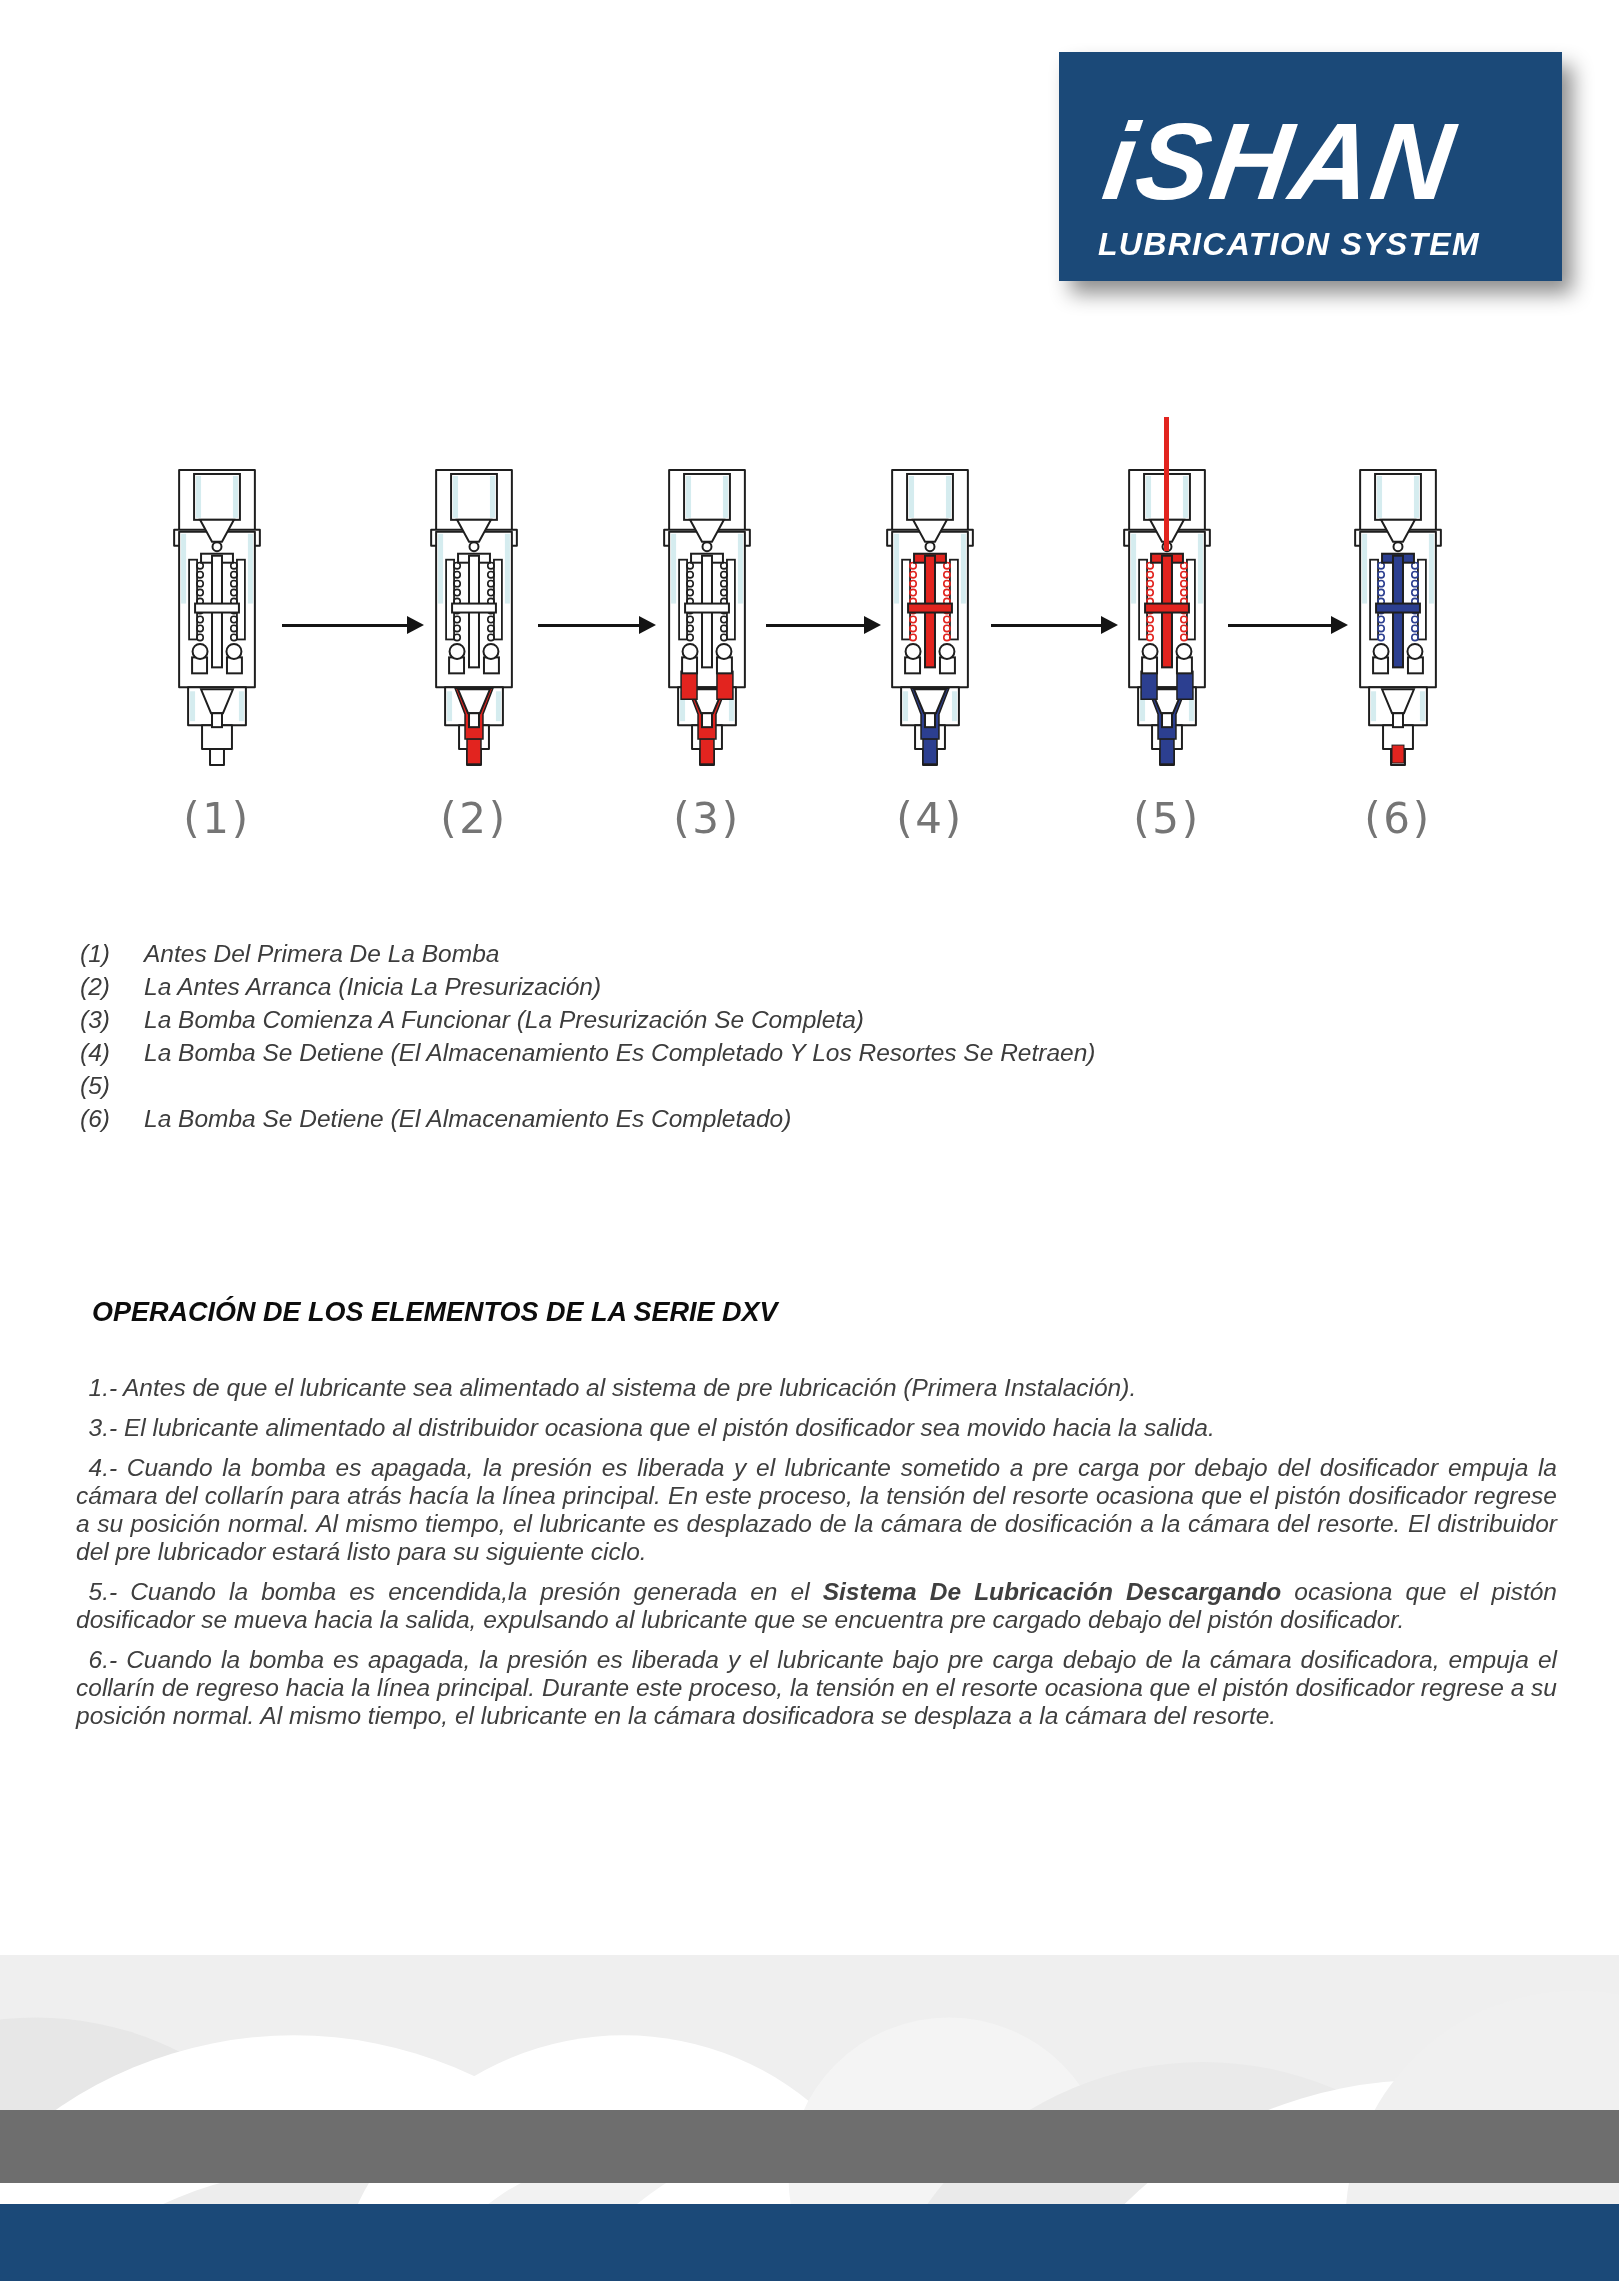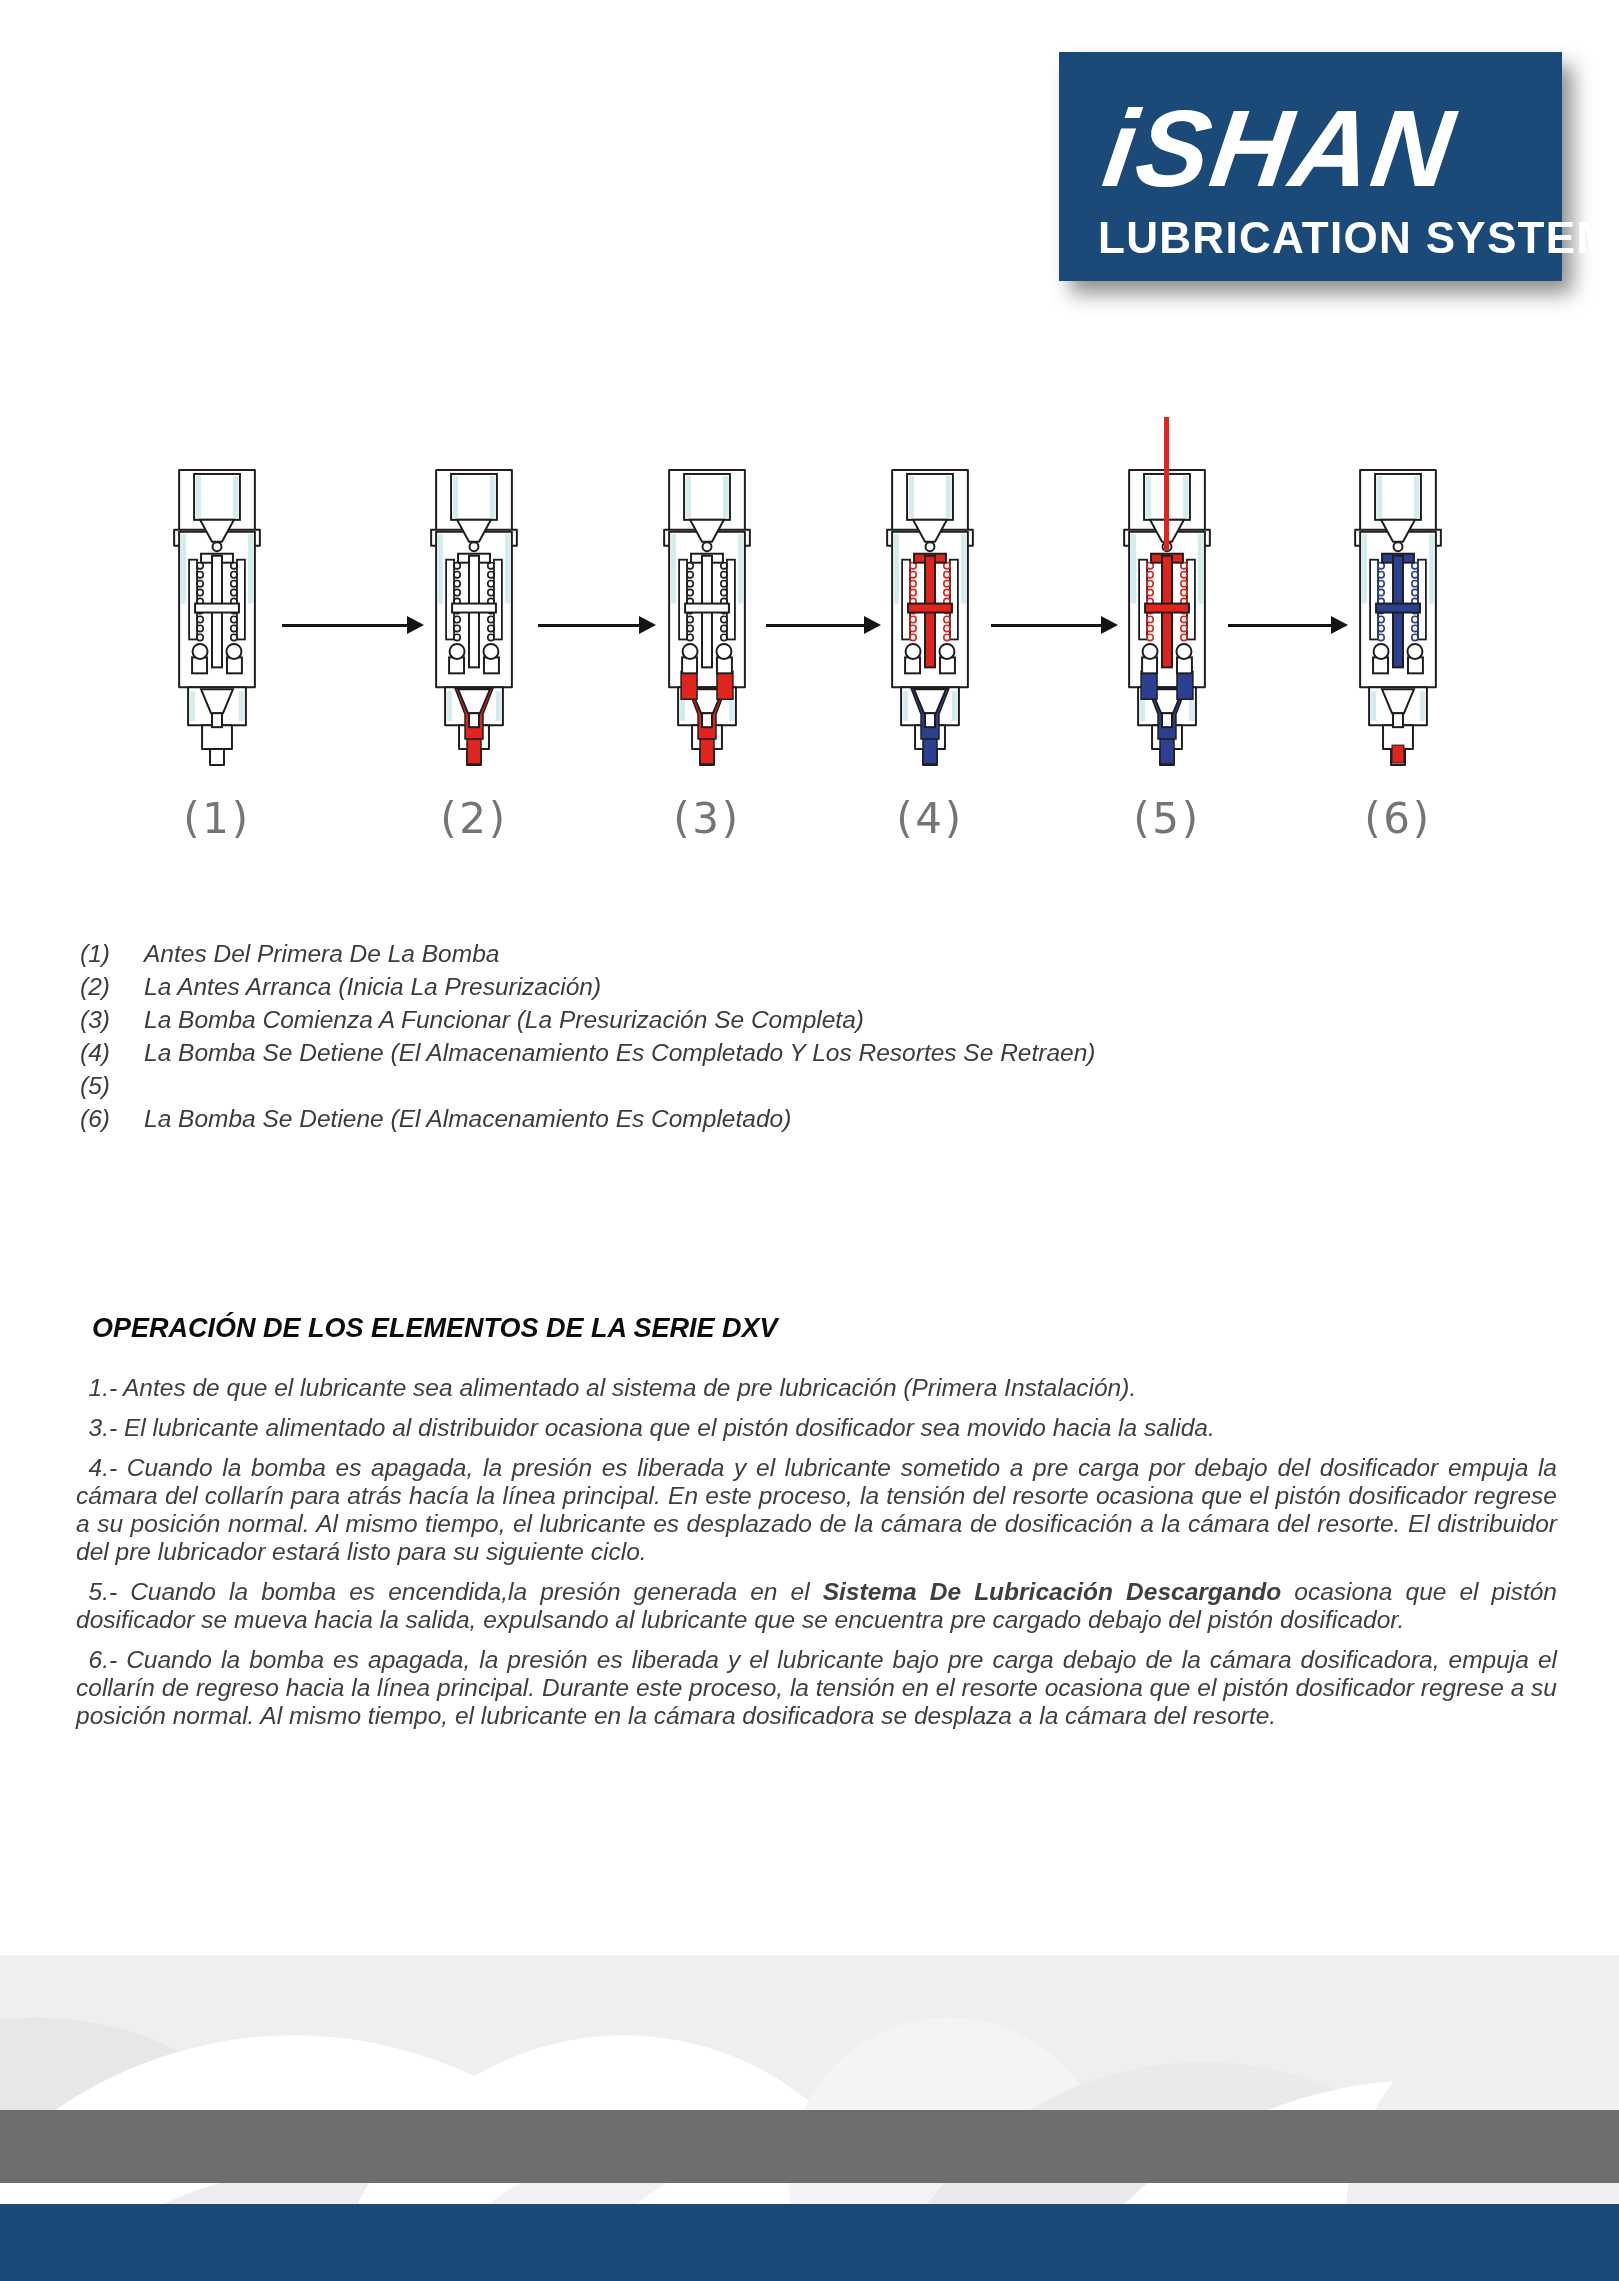--- a/index.html
+++ b/index.html
@@ -5,41 +5,41 @@
   html,body{margin:0;padding:0;background:#ffffff;}
   .page{position:relative;width:1619px;height:2281px;background:#ffffff;overflow:hidden;
         font-family:"Liberation Sans",sans-serif;}
 
   
   .logo-box{position:absolute;left:1059px;top:52px;width:503px;height:229px;background:#1b4978;
             box-shadow:10.7px 12.5px 19.6px rgba(0,0,0,.45);color:#ffffff;box-sizing:border-box;
             display:flex;flex-direction:column;justify-content:flex-end;padding:0 25px 18px 39px;}
   .brand{font-style:italic;font-weight:bold;font-size:109px;line-height:.95;letter-spacing:1.8px;
          transform:skewX(-8deg);transform-origin:left bottom;}
-  .brand-sub{font-weight:bold;font-size:44px;letter-spacing:1.3px;margin-top:12.5px;white-space:nowrap;}
+  .brand-sub{font-weight:bold;font-size:32px;letter-spacing:1.3px;margin-top:12.5px;white-space:nowrap;font-style:italic;}
 
   
   .pump-cell{position:absolute;top:468px;width:100px;height:383px;}
   .pump-svg{width:100px;height:309px;display:block;}
   .stage-label{position:absolute;top:326px;width:100%;text-align:center;font-size:42px;
                color:#757575;letter-spacing:2.7px;font-family:"DejaVu Sans",sans-serif;}
   .riser{position:absolute;left:47px;top:-51px;width:4.5px;height:134px;}
 
   .flow-arrow{position:absolute;top:624px;height:2.7px;background:#141414;}
   .flow-arrow::after{content:"";position:absolute;right:-15px;top:-8px;width:0;height:0;
         border-left:17px solid #141414;border-top:9px solid transparent;border-bottom:9px solid transparent;}
 
   
   .legend{position:absolute;left:80px;top:937px;font-style:italic;color:#3c3c3c;font-size:24.5px;}
   .legend-row{display:flex;line-height:33px;}
   .legend-num{width:64px;flex:none;}
 
   
   .section-title{position:absolute;left:92px;top:1297px;font-size:27px;font-weight:bold;
-                 font-style:italic;color:#0d0d0d;margin-top:16px;}
+                 font-style:italic;color:#0d0d0d;}
   .paragraphs{position:absolute;left:76px;top:1362px;width:1481px;font-style:italic;
               font-size:24.5px;line-height:28px;color:#3f3f3f;text-align:justify;}
   .paragraphs p{margin:12px 0 9px 0;text-indent:12.5px;}
 
   
   .pattern{position:absolute;left:0;top:1955px;width:1619px;height:249px;}
   .gray-bar{position:absolute;left:0;top:2110px;width:1619px;height:73px;background:#6e6e6e;}
   .navy-bar{position:absolute;left:0;top:2204px;width:1619px;height:78px;background:#1b4978;}
 </style>
 </head>

